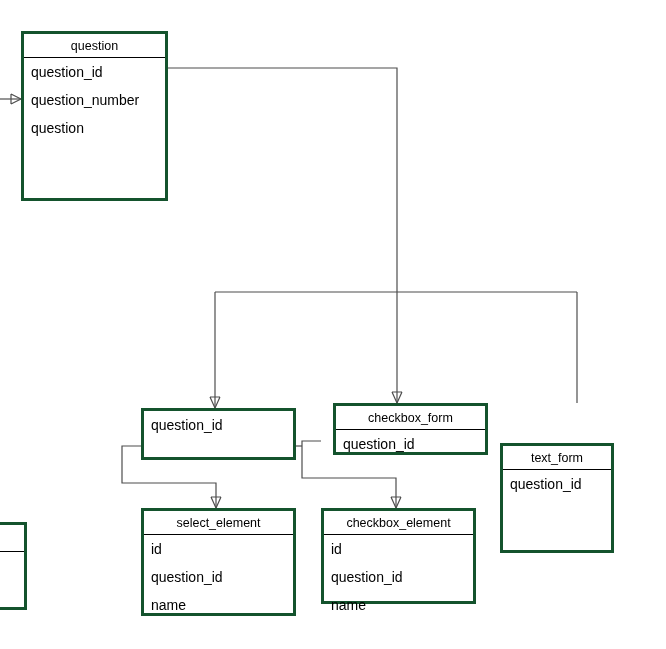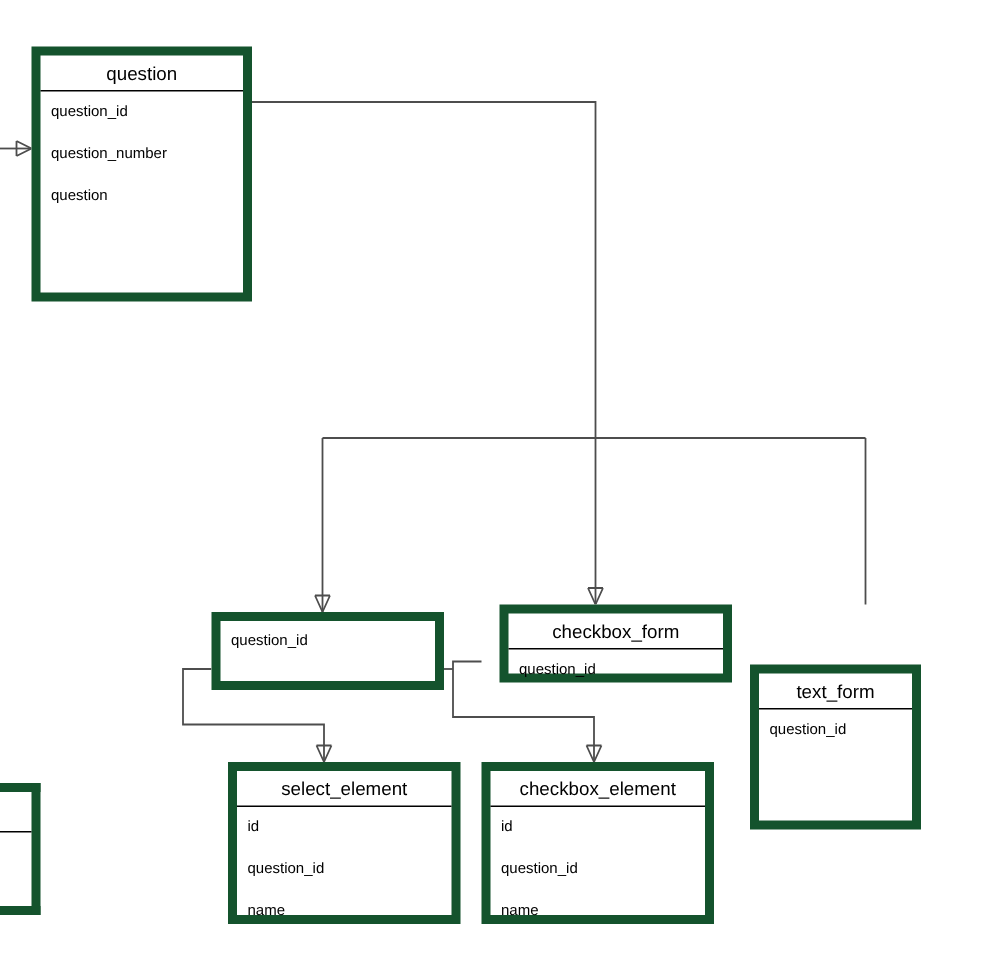--- a/index.html
+++ b/index.html
@@ -22,21 +22,21 @@
     position: absolute;
     left: 0;
     top: 0;
     width: 666px;
     height: 649px;
     pointer-events: none;
   }
   .entity {
     position: absolute;
     box-sizing: border-box;
-    border: 6px solid #14532d;
+    border: 3px solid #14532d;
     background: #ffffff;
     z-index: 2;
   }
   .entity-title {
     box-sizing: border-box;
     height: 24px;
     line-height: 24px;
     text-align: center;
     font-size: 12.5px;
     color: #000000;
@@ -46,21 +46,21 @@
   }
   .attr-list {
     padding: 0;
     margin: 0;
   }
   .attr {
     box-sizing: border-box;
     height: 28px;
     line-height: 28px;
     padding-left: 7px;
-    font-size: 10px;
+    font-size: 14px;
     color: #000000;
     white-space: nowrap;
     overflow: hidden;
   }
   
   .entity.clipped {
     border-left: none;
   }
   .entity.clipped .entity-title {
     height: 27px;
@@ -137,30 +137,30 @@
     </div>
   </div>
 
   <div class="entity" style="left:500px; top:403px; width:114px; height:110px;margin-top:40px;">
     <div class="entity-title">text_form</div>
     <div class="attr-list">
       <div class="attr">question_id</div>
     </div>
   </div>
 
-  <div class="entity" style="left:152px; top:508px; width:155px; height:108px;">
+  <div class="entity" style="left:141px; top:508px; width:155px; height:108px;">
     <div class="entity-title">select_element</div>
     <div class="attr-list">
       <div class="attr">id</div>
       <div class="attr">question_id</div>
       <div class="attr">name</div>
     </div>
   </div>
 
-  <div class="entity" style="left:321px; top:508px; width:155px; height:108px;">
+  <div class="entity" style="left:321px; top:508px; width:155px; height:96px;">
     <div class="entity-title">checkbox_element</div>
     <div class="attr-list">
       <div class="attr">id</div>
       <div class="attr">question_id</div>
       <div class="attr">name</div>
     </div>
   </div>
 
   <div class="entity clipped" style="left:0px; top:522px; width:27px; height:88px;">
     <div class="entity-title"></div>

